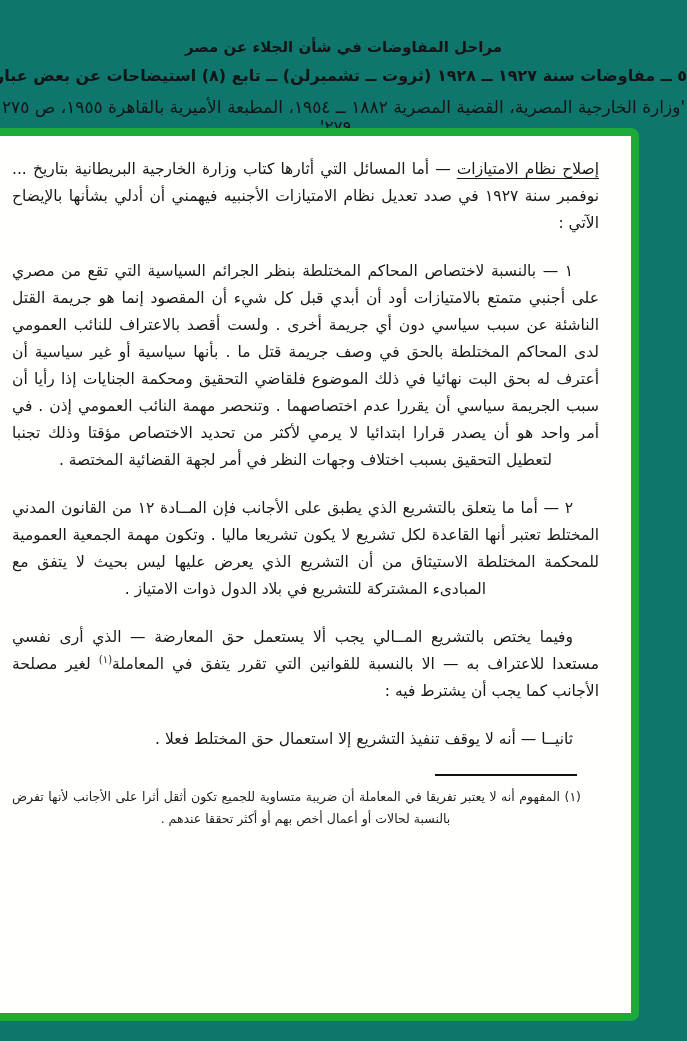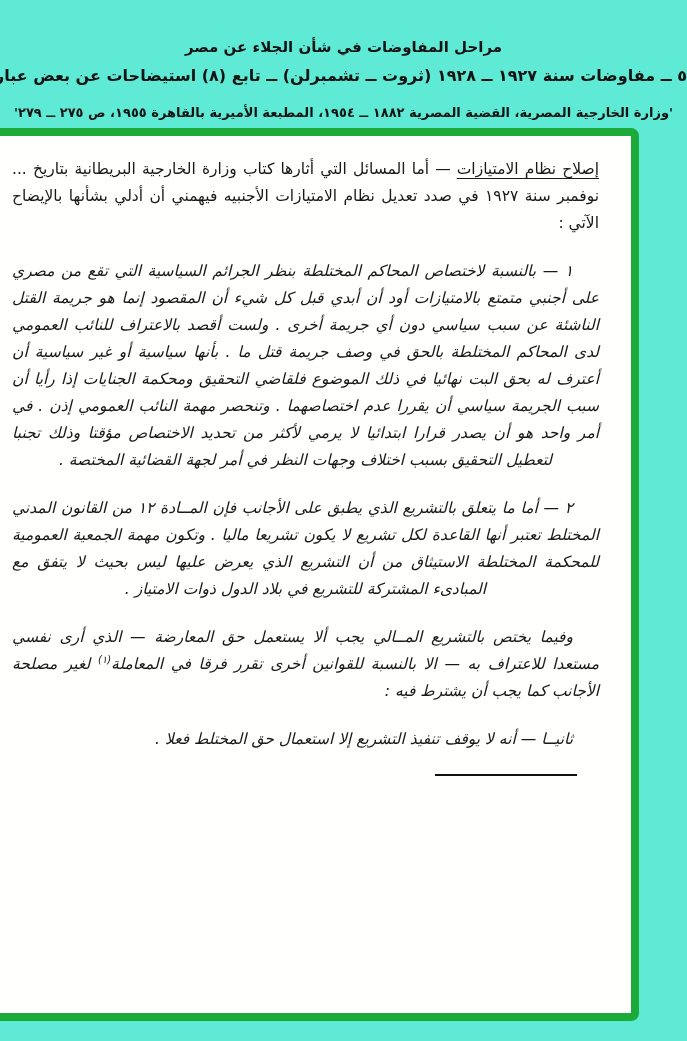--- a/index.html
+++ b/index.html
@@ -9,42 +9,42 @@
     width: 687px;
     height: 1041px;
     overflow: hidden;
     font-family: "DejaVu Sans", sans-serif;
     direction: rtl;
   }
   .page {
     position: relative;
     width: 687px;
     height: 1041px;
-    background: #5eead4;
+    background: #0f766e;
     color: #141414;
   }
   .header {
     padding-top: 38px;
     text-align: center;
   }
   .title {
     font-size: 15px;
     font-weight: 700;
     letter-spacing: 0.2px;
   }
   .subtitle {
     font-size: 16px;
     font-weight: 700;
     margin-top: 10px;
     white-space: nowrap;
   }
   .source {
-    font-size: 13px;
-    font-weight: 700;
-    margin-top: 20px;
+    font-size: 17px;
+    font-weight: 400;
+    margin-top: 12px;
   }
   .frame {
     position: absolute;
     top: 128px;
     right: 48px;
     width: 649px;
     height: 893px;
     box-sizing: border-box;
     border: 8px solid #1caa38;
     border-radius: 8px;
@@ -52,21 +52,21 @@
     background: #fffffe;
   }
   .doc p {
     margin: 0 0 21px 0;
     font-size: 15.5px;
     line-height: 27px;
     text-align: justify;
     text-align-last: right;
     color: #191919;
   }
-  .doc p.indent { text-indent: 26px; font-style: italic; }
+  .doc p.indent { text-indent: 26px; }
   .doc p.center-last { text-align-last: center; }
   .u { text-decoration: underline; text-underline-offset: 4px; }
   sup.fn {
     font-size: 10px;
     line-height: 0;
     vertical-align: super;
   }
   .fnsep {
     width: 142px;
     border-top: 2px solid #111;
@@ -95,25 +95,26 @@
 
     <p>
       <span class="u">إصلاح نظام الامتيازات</span><span> — أما المسائل التي أثارها كتاب وزارة الخارجية البريطانية بتاريخ ... نوفمبر سنة ١٩٢٧ في صدد تعديل نظام الامتيازات الأجنبيه فيهمني أن أدلي بشأنها بالإيضاح الآتي :</span>
     </p>
 
     <p class="indent center-last">١ — بالنسبة لاختصاص المحاكم المختلطة بنظر الجرائم السياسية التي تقع من مصري على أجنبي متمتع بالامتيازات أود أن أبدي قبل كل شيء أن المقصود إنما هو جريمة القتل الناشئة عن سبب سياسي دون أي جريمة أخرى . ولست أقصد بالاعتراف للنائب العمومي لدى المحاكم المختلطة بالحق في وصف جريمة قتل ما . بأنها سياسية أو غير سياسية أن أعترف له بحق البت نهائيا في ذلك الموضوع فلقاضي التحقيق ومحكمة الجنايات إذا رأيا أن سبب الجريمة سياسي أن يقررا عدم اختصاصهما . وتنحصر مهمة النائب العمومي إذن . في أمر واحد هو أن يصدر قرارا ابتدائيا لا يرمي لأكثر من تحديد الاختصاص مؤقتا وذلك تجنبا لتعطيل التحقيق بسبب اختلاف وجهات النظر في أمر لجهة القضائية المختصة .</p>
 
     <p class="indent center-last">٢ — أما ما يتعلق بالتشريع الذي يطبق على الأجانب فإن المــادة ١٢ من القانون المدني المختلط تعتبر أنها القاعدة لكل تشريع لا يكون تشريعا ماليا . وتكون مهمة الجمعية العمومية للمحكمة المختلطة الاستيثاق من أن التشريع الذي يعرض عليها ليس بحيث لا يتفق مع المبادىء المشتركة للتشريع في بلاد الدول ذوات الامتياز .</p>
 
     <p class="indent">
-      <span>وفيما يختص بالتشريع المــالي يجب ألا يستعمل حق المعارضة — الذي أرى نفسي مستعدا للاعتراف به — الا بالنسبة للقوانين أخرى تقرر فرقا في المعاملة</span><sup class="fn">(١)</sup><span> لغير مصلحة الأجانب كما يجب أن يشترط فيه :</span>
+      <span>وفيما يختص بالتشريع المــالي يجب ألا يستعمل حق المعارضة — الذي أرى نفسي مستعدا للاعتراف به — الا بالنسبة للقوانين التي تقرر يتفق في المعاملة</span><sup class="fn">(١)</sup><span> لغير مصلحة الأجانب كما يجب أن يشترط فيه :</span>
     </p>
 
 
     <p class="indent">ثانيــا — أنه لا يوقف تنفيذ التشريع إلا استعمال حق المختلط فعلا .</p>
 
 
     <div class="fnsep"></div>
 
+    <p class="footnote">(١) المفهوم أنه لا يعتبر تفريقا في المعاملة أن ضريبة متساوية للجميع تكون أثقل أثرا على الأجانب لأنها تفرض بالنسبة لحالات أو أعمال أخص بهم أو أكثر تحققا عندهم .</p>
 
   </div>
 
 </div>
 
 </body></html>

